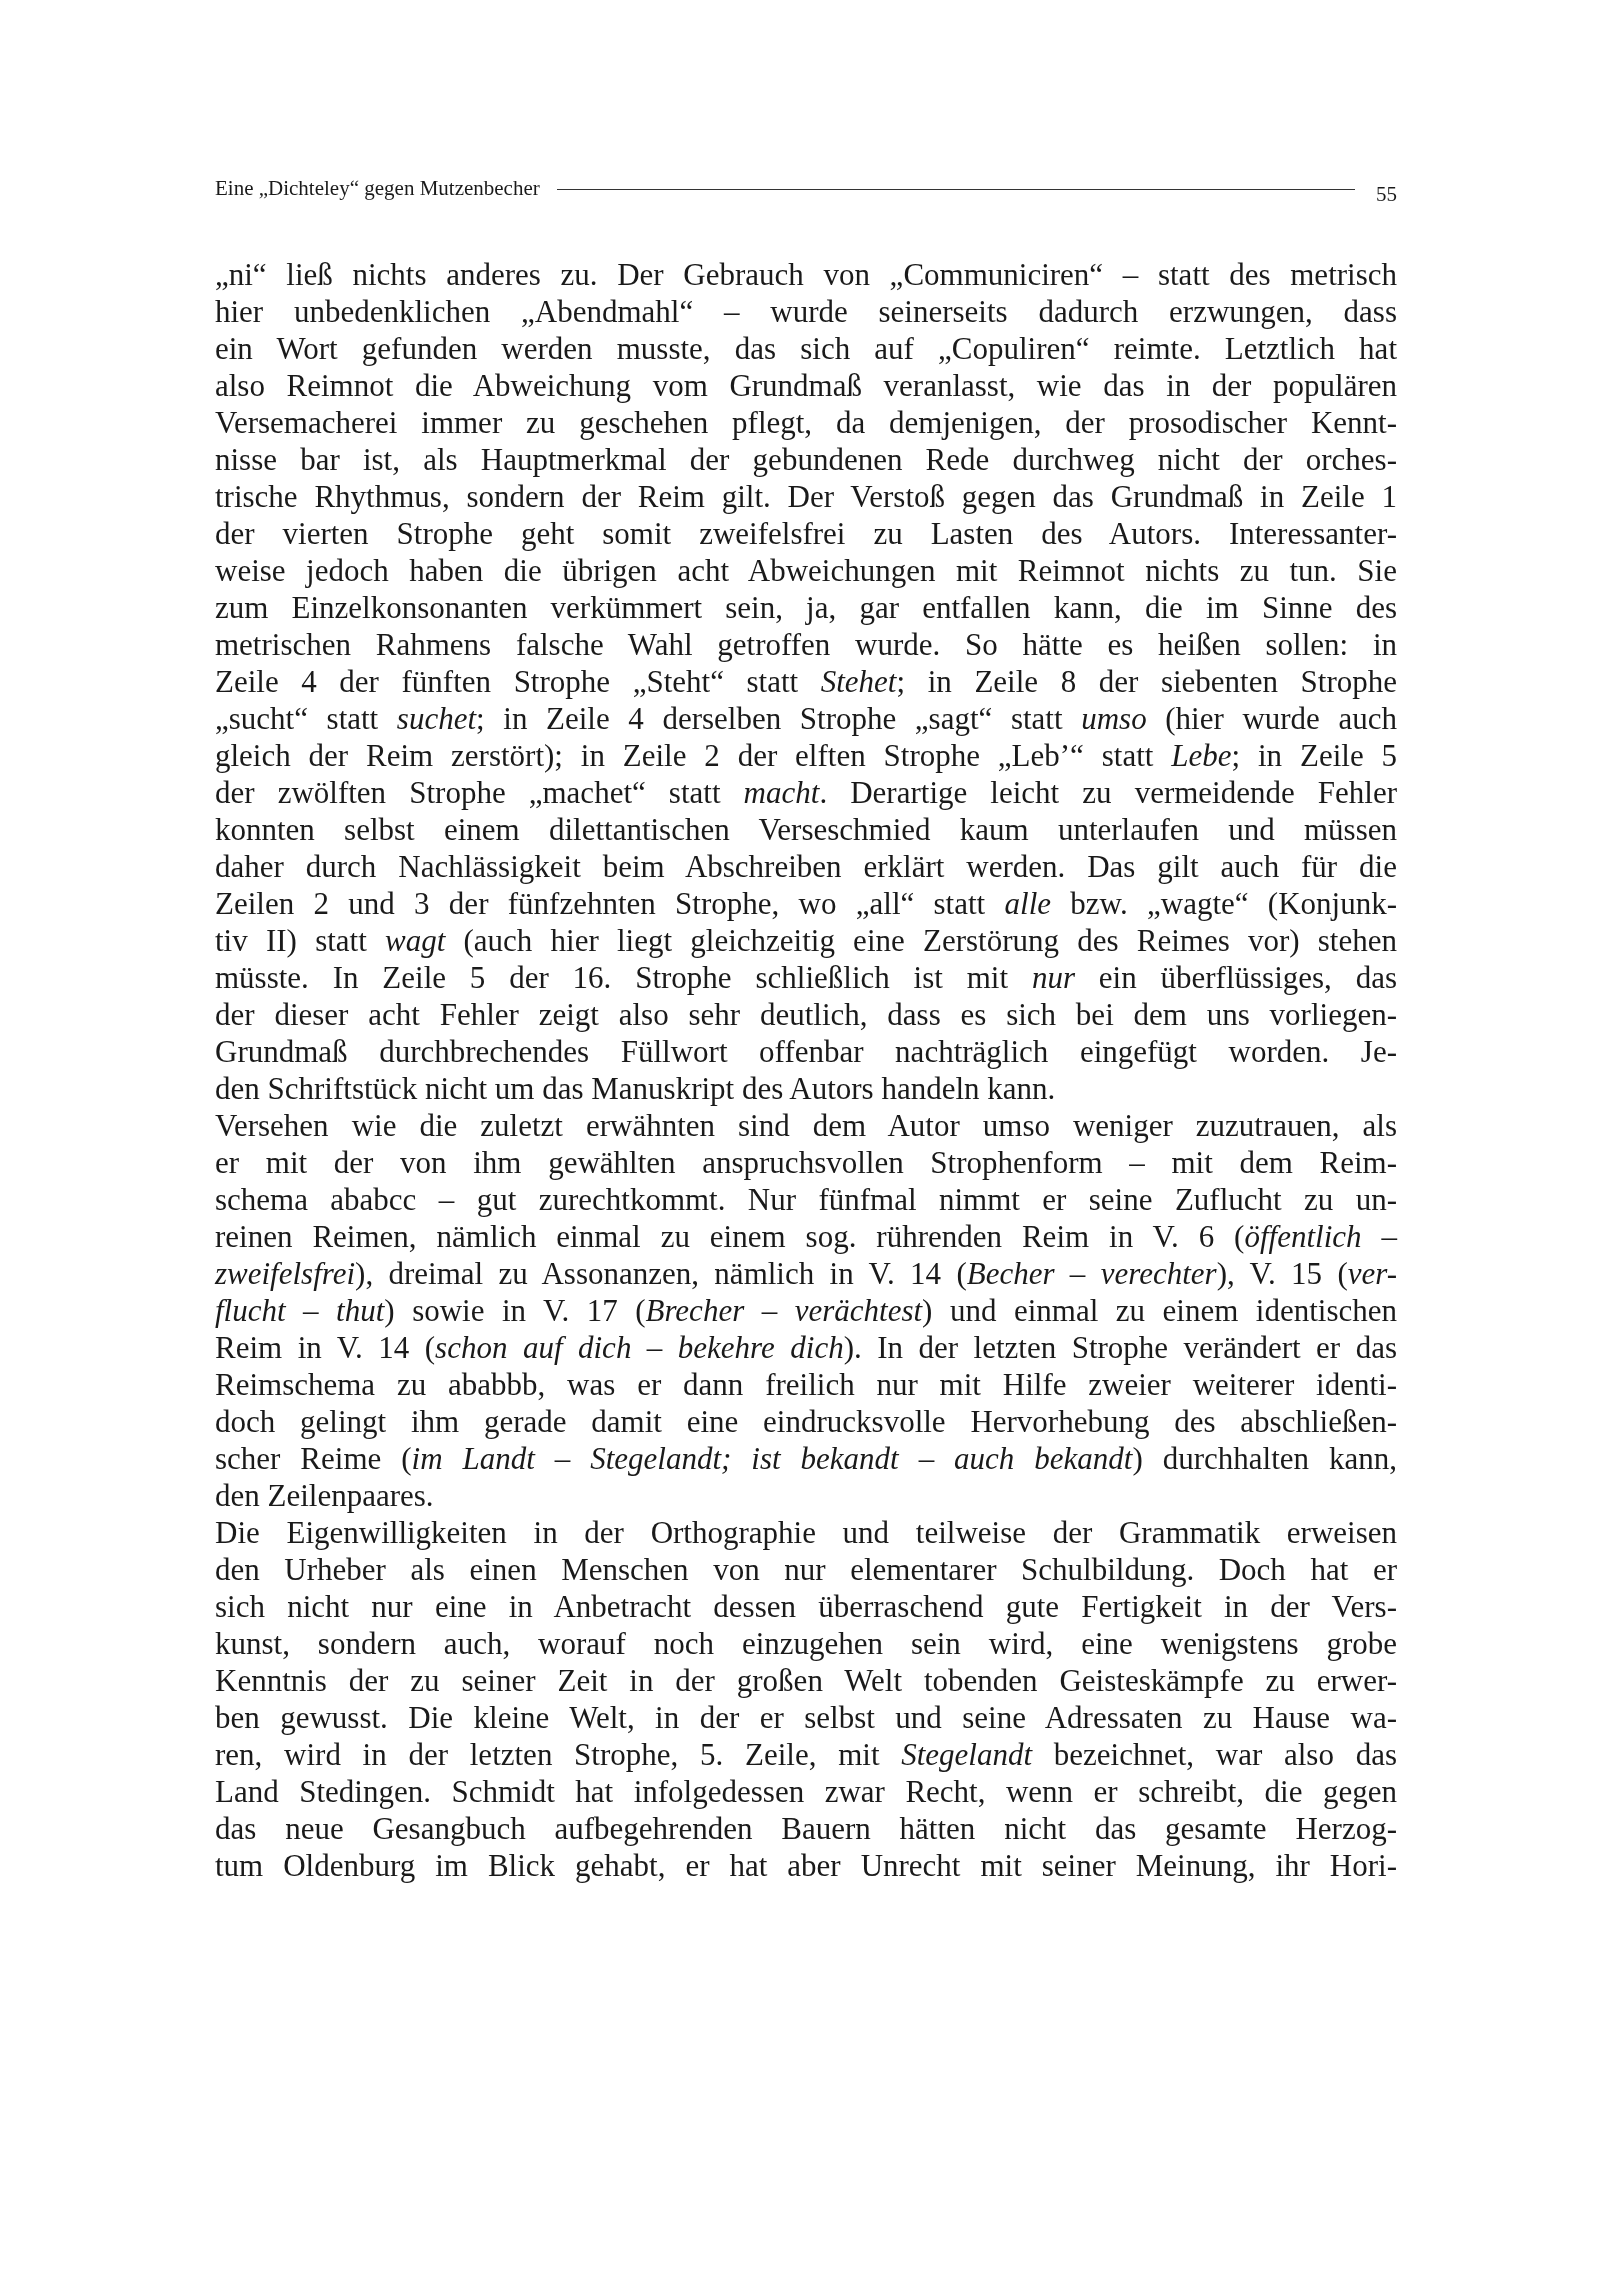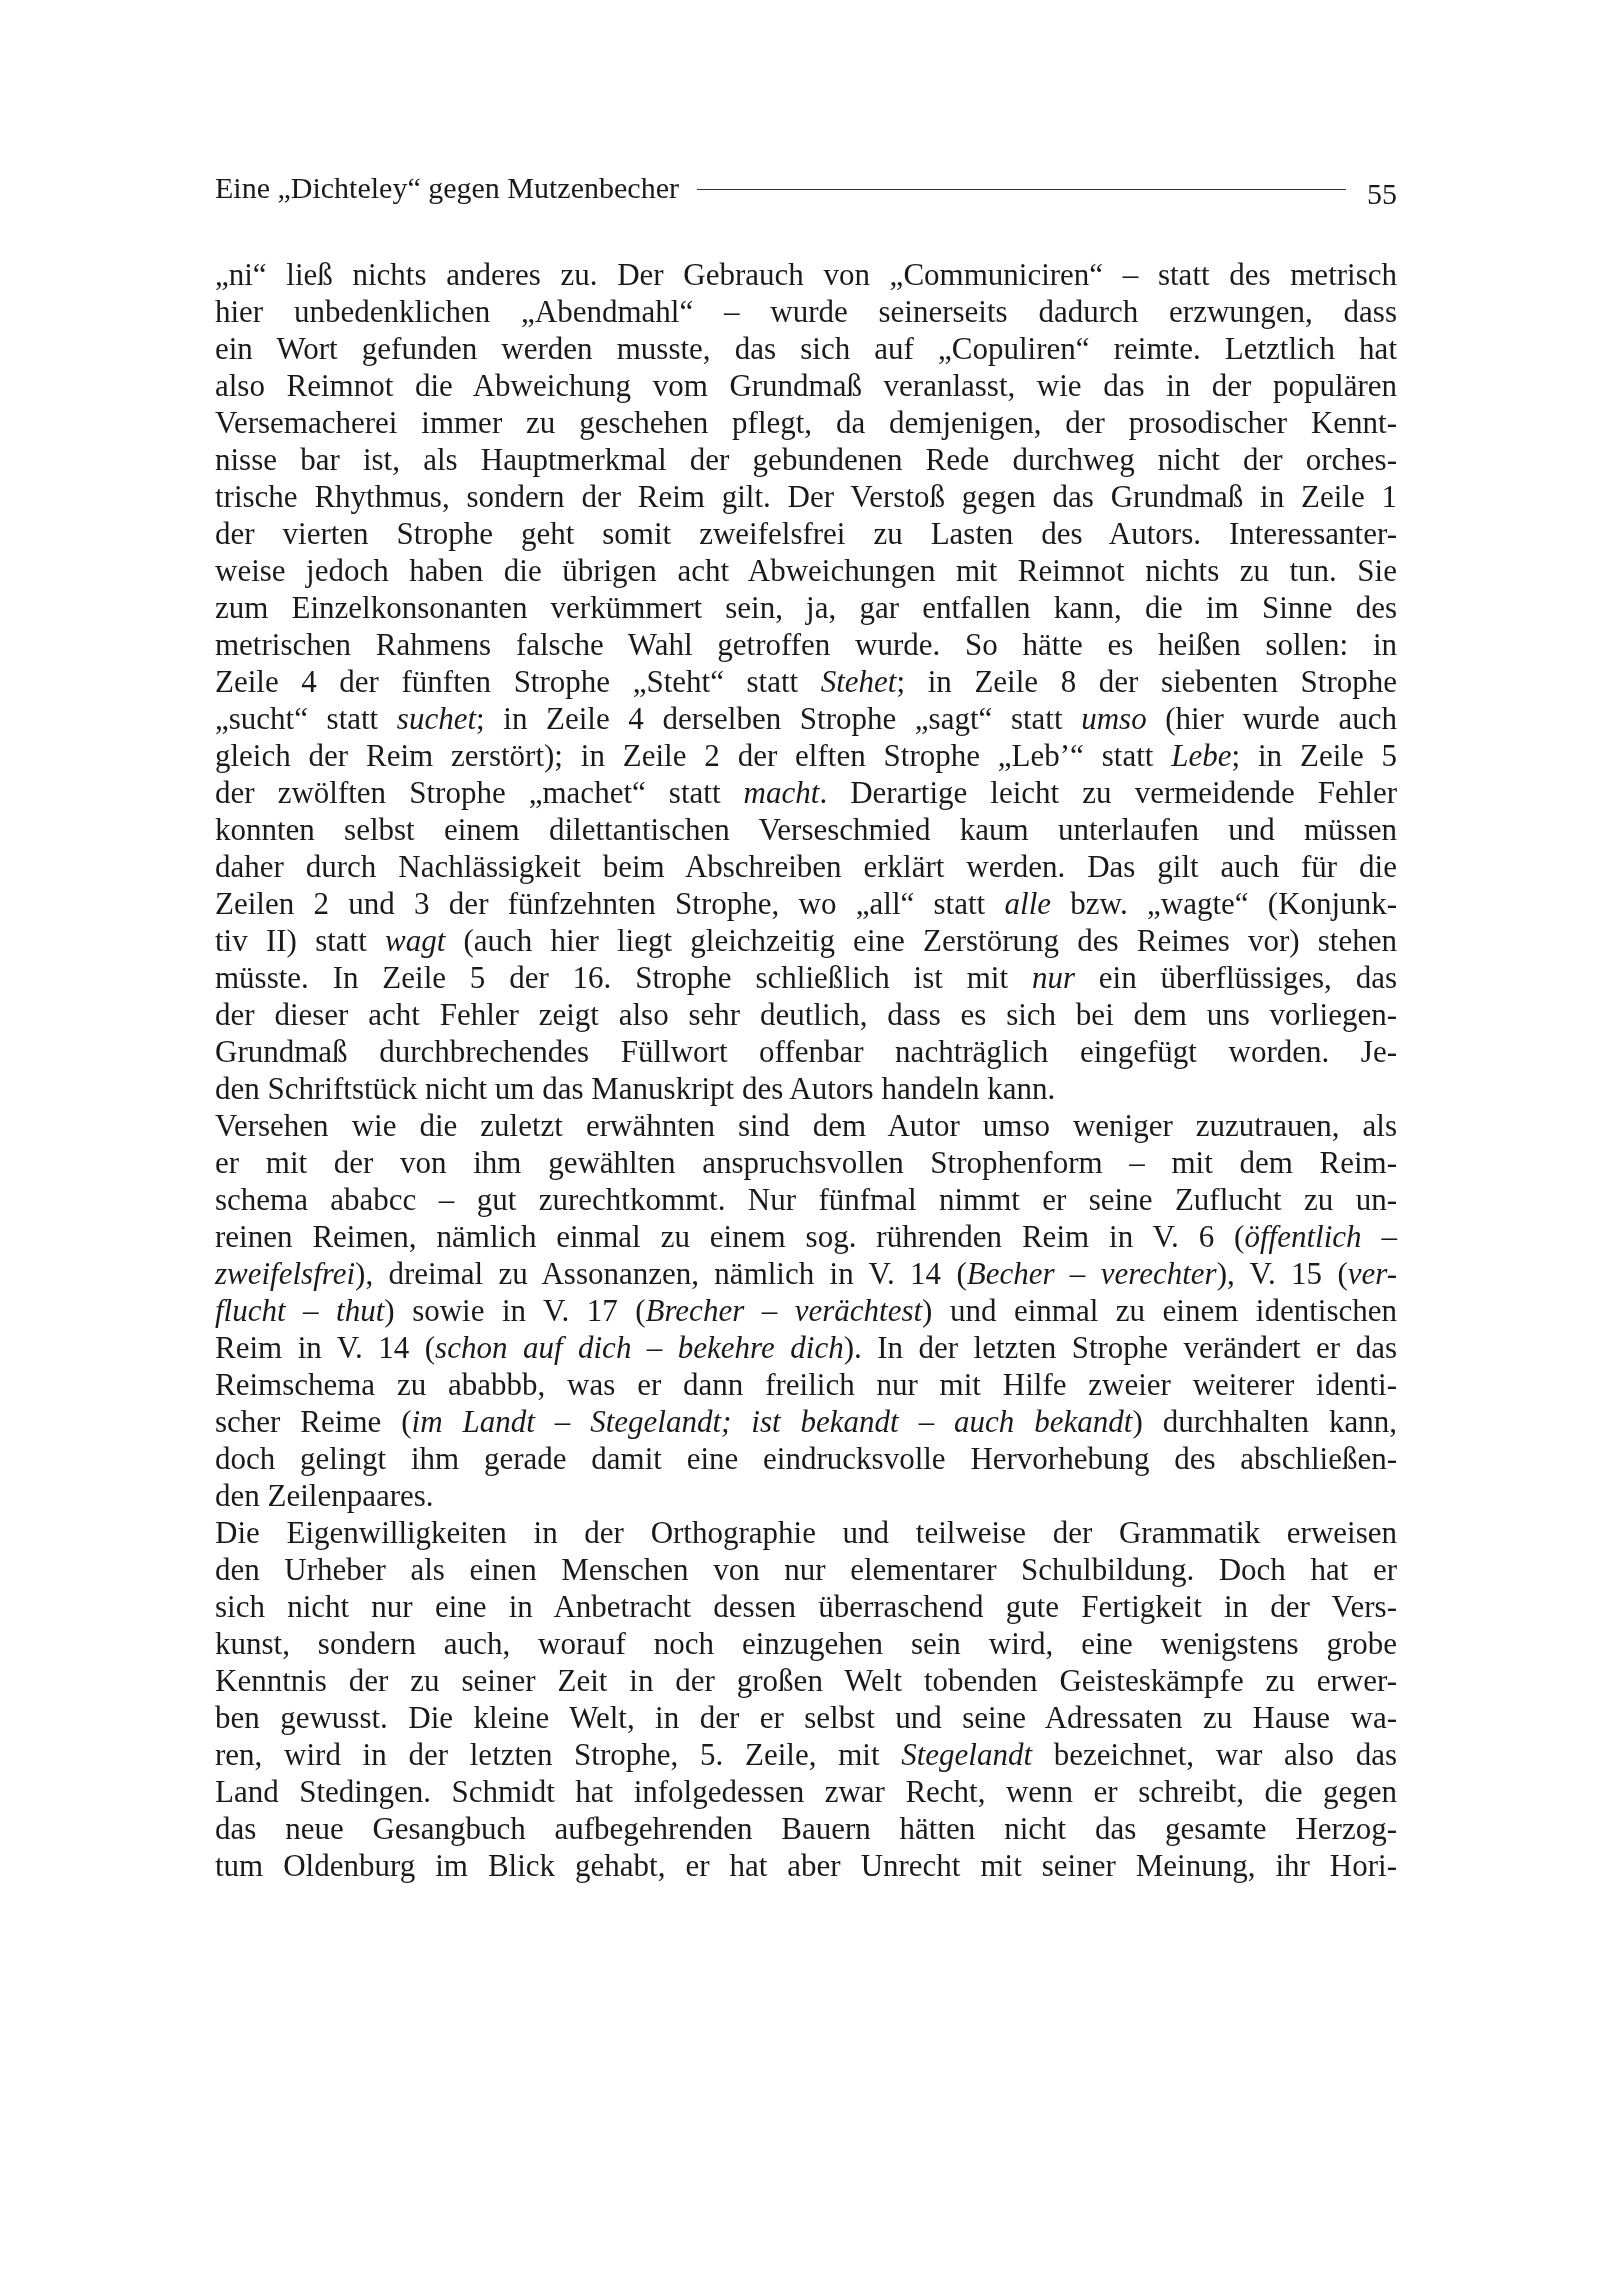--- a/index.html
+++ b/index.html
@@ -12,21 +12,21 @@
     font-family: "Liberation Serif", "DejaVu Serif", serif;
   }
   .page-header {
     position: absolute;
     left: 215px;
     top: 168px;
     width: 1182px;
     height: 40px;
     display: flex;
     align-items: center;
-    font-size: 30px;
+    font-size: 21px;
     line-height: 40px;
   }
   .header-title { white-space: nowrap; }
   .header-rule {
     flex: 1;
     height: 0;
     border-top: 1.6px solid #333;
     margin: 0 21px 0 17.7px;
     position: relative;
     top: 1.6px;
@@ -85,22 +85,22 @@
     <div class="line"><span>Grundmaß durchbrechendes Füllwort offenbar nachträglich eingefügt worden. Je-</span></div>
     <div class="line last"><span>den Schriftstück nicht um das Manuskript des Autors handeln kann.</span></div>
     <div class="line"><span>Versehen wie die zuletzt erwähnten sind dem Autor umso weniger zuzutrauen, als</span></div>
     <div class="line"><span>er mit der von ihm gewählten anspruchsvollen Strophenform – mit dem Reim-</span></div>
     <div class="line"><span>schema ababcc – gut zurechtkommt. Nur fünfmal nimmt er seine Zuflucht zu un-</span></div>
     <div class="line"><span>reinen Reimen, nämlich einmal zu einem sog. rührenden Reim in V. 6 (</span><span class="it">öffentlich –</span></div>
     <div class="line"><span class="it">zweifelsfrei</span><span>), dreimal zu Assonanzen, nämlich in V. 14 (</span><span class="it">Becher – verechter</span><span>), V. 15 (</span><span class="it">ver-</span></div>
     <div class="line"><span class="it">flucht – thut</span><span>) sowie in V. 17 (</span><span class="it">Brecher – verächtest</span><span>) und einmal zu einem identischen</span></div>
     <div class="line"><span>Reim in V. 14 (</span><span class="it">schon auf dich – bekehre dich</span><span>). In der letzten Strophe verändert er das</span></div>
     <div class="line"><span>Reimschema zu ababbb, was er dann freilich nur mit Hilfe zweier weiterer identi-</span></div>
+    <div class="line"><span>doch gelingt ihm gerade damit eine eindrucksvolle Hervorhebung des abschließen-</span></div>
     <div class="line"><span>scher Reime (</span><span class="it">im Landt – Stegelandt; ist bekandt – auch bekandt</span><span>) durchhalten kann,</span></div>
-    <div class="line"><span>doch gelingt ihm gerade damit eine eindrucksvolle Hervorhebung des abschließen-</span></div>
     <div class="line last"><span>den Zeilenpaares.</span></div>
     <div class="line"><span>Die Eigenwilligkeiten in der Orthographie und teilweise der Grammatik erweisen</span></div>
     <div class="line"><span>den Urheber als einen Menschen von nur elementarer Schulbildung. Doch hat er</span></div>
     <div class="line"><span>sich nicht nur eine in Anbetracht dessen überraschend gute Fertigkeit in der Vers-</span></div>
     <div class="line"><span>kunst, sondern auch, worauf noch einzugehen sein wird, eine wenigstens grobe</span></div>
     <div class="line"><span>Kenntnis der zu seiner Zeit in der großen Welt tobenden Geisteskämpfe zu erwer-</span></div>
     <div class="line"><span>ben gewusst. Die kleine Welt, in der er selbst und seine Adressaten zu Hause wa-</span></div>
     <div class="line"><span>ren, wird in der letzten Strophe, 5. Zeile, mit </span><span class="it">Stegelandt</span><span> bezeichnet, war also das</span></div>
     <div class="line"><span>Land Stedingen. Schmidt hat infolgedessen zwar Recht, wenn er schreibt, die gegen</span></div>
     <div class="line"><span>das neue Gesangbuch aufbegehrenden Bauern hätten nicht das gesamte Herzog-</span></div>

